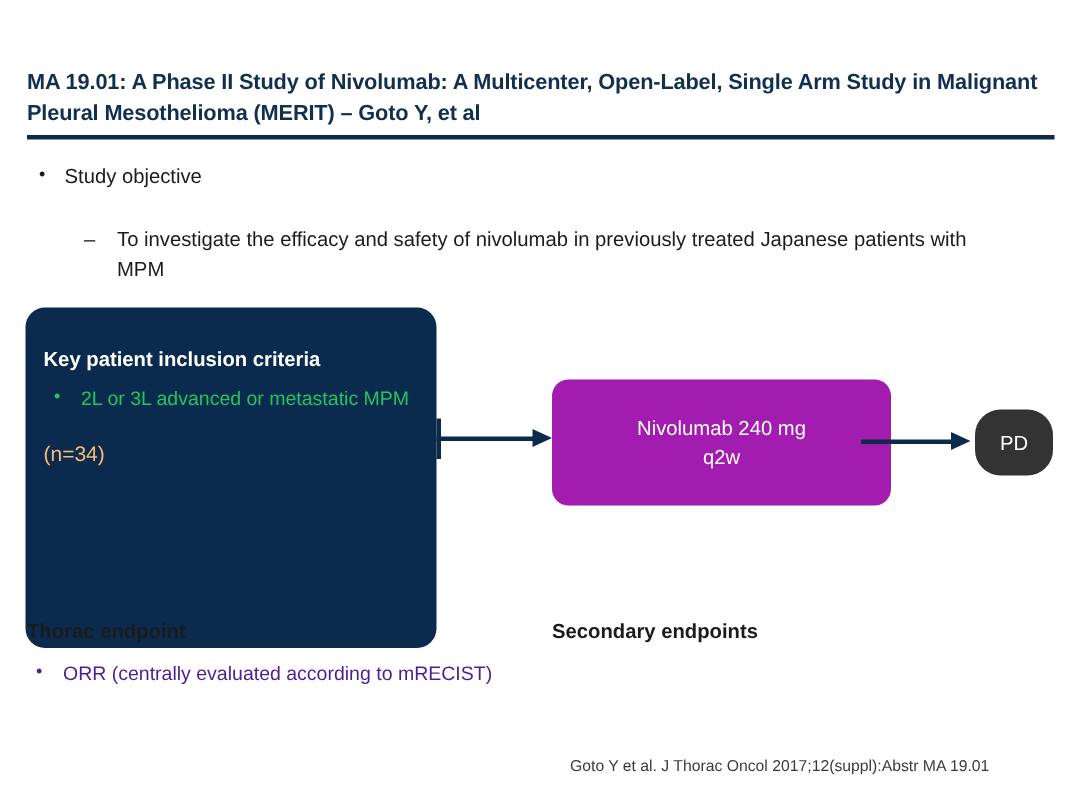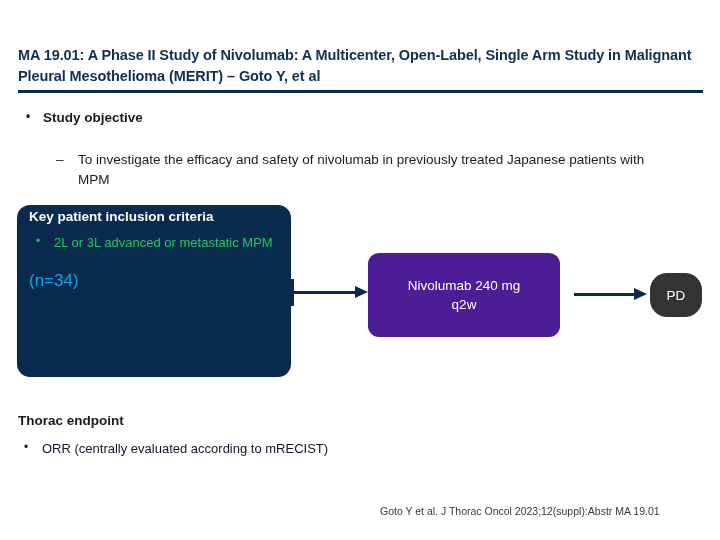--- a/index.html
+++ b/index.html
@@ -49,21 +49,21 @@
   .objective {
     position: absolute;
     left: 22px;
     top: 108px;
     width: 660px;
   }
   .bullet-l1 {
     position: relative;
     padding-left: 21px;
     font-size: 13.5px;
-    font-weight: bold;
+    font-weight: normal;
     color: #1b1b1b;
     line-height: 1.5;
   }
   .bullet-l1::before {
     content: "\2022";
     position: absolute;
     left: 4px;
     top: -1px;
     font-size: 12px;
   }
@@ -84,25 +84,25 @@
     top: 0px;
     font-size: 13.5px;
   }
 
   
   .navy-box {
     position: absolute;
     left: 17px;
     top: 205px;
     width: 274px;
-    height: 172px;
+    height: 227px;
     background: #0b2b4e;
     border-radius: 13px;
     box-sizing: border-box;
-    padding: 3px 12px 0 12px;
+    padding: 26px 12px 0 12px;
   }
   .navy-title {
     color: #ffffff;
     font-size: 13.5px;
     font-weight: bold;
     line-height: 1.3;
     margin-bottom: 8px;
   }
   .navy-bullet {
     position: relative;
@@ -114,33 +114,33 @@
     margin-left: 4px;
   }
   .navy-bullet::before {
     content: "\2022";
     position: absolute;
     left: 3px;
     top: -1px;
     font-size: 12px;
   }
   .navy-n {
-    color: #0ea5e9;
-    font-size: 17px;
+    color: #fdba74;
+    font-size: 14px;
     line-height: 1.3;
     margin-top: 18px;
   }
 
   .blue-box {
     position: absolute;
     left: 368px;
     top: 253px;
-    width: 192px;
+    width: 226px;
     height: 84px;
-    background: #4c1d95;
+    background: #a21caf;
     border-radius: 11px;
     display: flex;
     align-items: center;
     justify-content: center;
     text-align: center;
   }
   .blue-text {
     color: #ffffff;
     font-size: 13.5px;
     line-height: 1.42;
@@ -225,21 +225,21 @@
     font-size: 13.5px;
     font-weight: bold;
     color: #1b1b1b;
     line-height: 1.3;
   }
   .ep-bullet {
     position: relative;
     margin-top: 10px;
     padding-left: 24px;
     font-size: 13px;
-    color: #0f172a;
+    color: #4c1d95;
     line-height: 1.45;
   }
   .ep-bullet::before {
     content: "\2022";
     position: absolute;
     left: 6px;
     top: -1px;
     font-size: 12px;
   }
 
@@ -291,17 +291,18 @@
   <div class="pd-box">
     <div class="pd-text">PD</div>
   </div>
 
   <div class="endpoints-primary">
     <div class="ep-heading">Thorac endpoint</div>
     <div class="ep-bullet">ORR (centrally evaluated according to mRECIST)</div>
   </div>
 
   <div class="endpoints-secondary">
-  </div>
-
-  <div class="citation">Goto Y et al. J Thorac Oncol 2023;12(suppl):Abstr MA 19.01</div>
+    <div class="ep-heading">Secondary endpoints</div>
+  </div>
+
+  <div class="citation">Goto Y et al. J Thorac Oncol 2017;12(suppl):Abstr MA 19.01</div>
 
 </div>
 
 </body></html>

